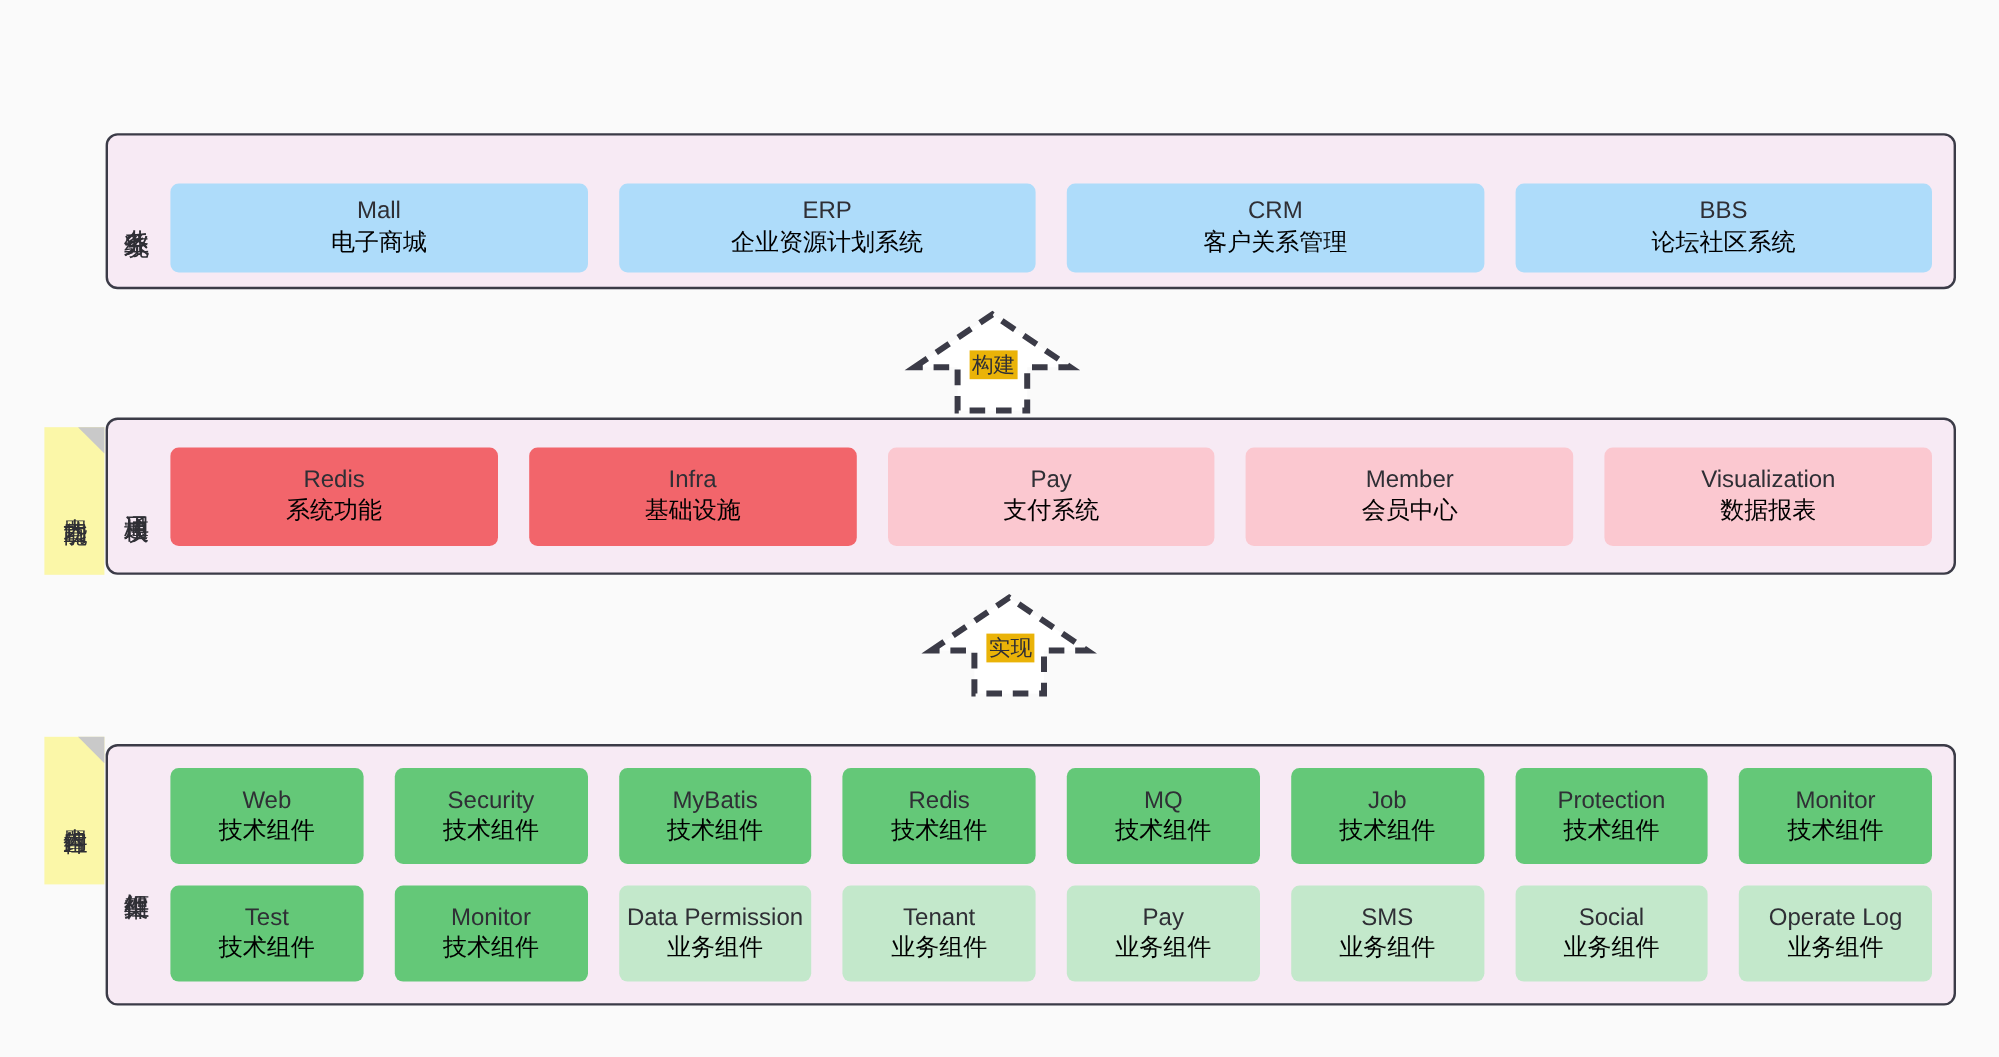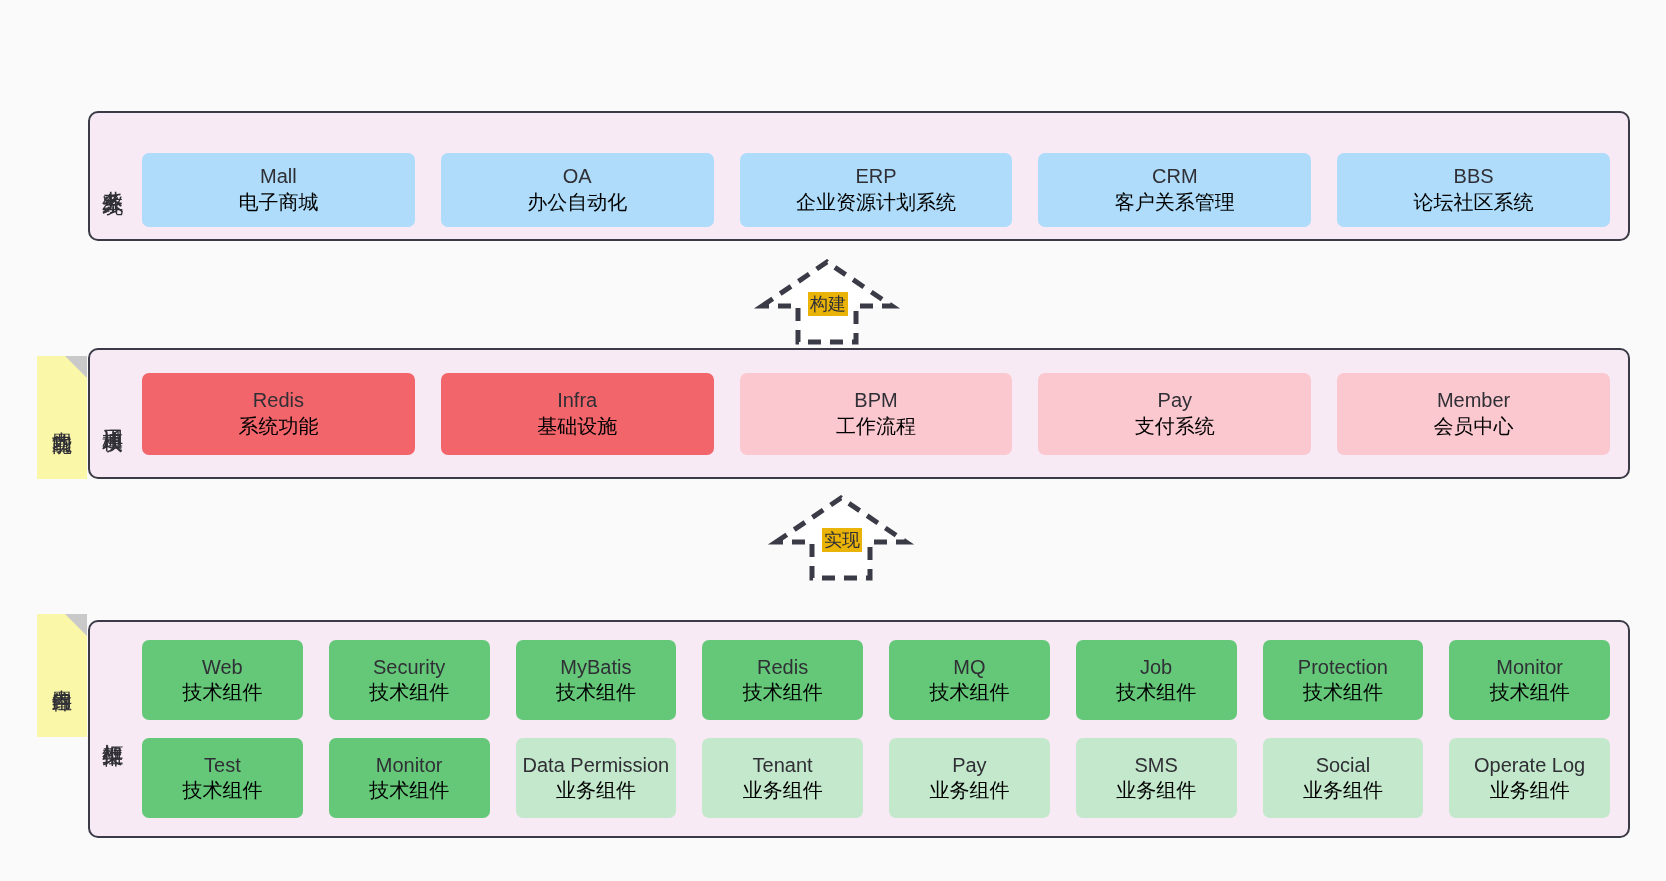--- a/index.html
+++ b/index.html
@@ -135,24 +135,20 @@
 
   <div class="layer" id="layer-business" style="left:88px; top:111px; width:1542px; height:130px;">
     <div class="layer-title">业务系统</div>
     <div class="layer-body">
       <div class="row">
         <div class="card c-blue h-biz">
           <span class="t1">Mall</span>
           <span class="t2">电子商城</span>
         </div>
         <div class="card c-blue h-biz">
-          <span class="t1">OA</span>
-          <span class="t2">办公自动化</span>
-        </div>
-        <div class="card c-blue h-biz">
           <span class="t1">ERP</span>
           <span class="t2">企业资源计划系统</span>
         </div>
         <div class="card c-blue h-biz">
           <span class="t1">CRM</span>
           <span class="t2">客户关系管理</span>
         </div>
         <div class="card c-blue h-biz">
           <span class="t1">BBS</span>
           <span class="t2">论坛社区系统</span>
@@ -179,30 +175,30 @@
       <div class="row">
         <div class="card c-red h-mod">
           <span class="t1">Redis</span>
           <span class="t2">系统功能</span>
         </div>
         <div class="card c-red h-mod">
           <span class="t1">Infra</span>
           <span class="t2">基础设施</span>
         </div>
         <div class="card c-pink h-mod">
-          <span class="t1">BPM</span>
-          <span class="t2">工作流程</span>
-        </div>
-        <div class="card c-pink h-mod">
           <span class="t1">Pay</span>
           <span class="t2">支付系统</span>
         </div>
         <div class="card c-pink h-mod">
           <span class="t1">Member</span>
           <span class="t2">会员中心</span>
+        </div>
+        <div class="card c-pink h-mod">
+          <span class="t1">Visualization</span>
+          <span class="t2">数据报表</span>
         </div>
       </div>
     </div>
   </div>
 
   <div class="arrow" style="left:766px; top:492px; width:150px; height:90px;">
     <svg width="150" height="90" viewBox="0 0 150 90" xmlns="http://www.w3.org/2000/svg">
       <path d="M 10 50 L 75 6 L 140 50 L 104 50 L 104 86 L 46 86 L 46 50 Z" fill="#ffffff" stroke="#3b3b47" stroke-width="5" stroke-dasharray="13 9" stroke-linejoin="miter" stroke-linecap="butt"></path>
     </svg>
   </div>

